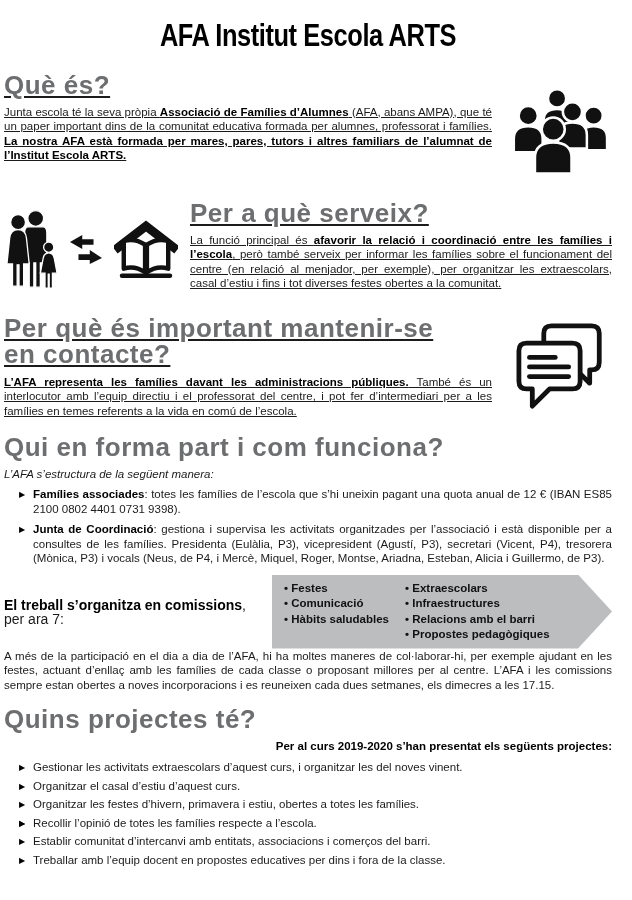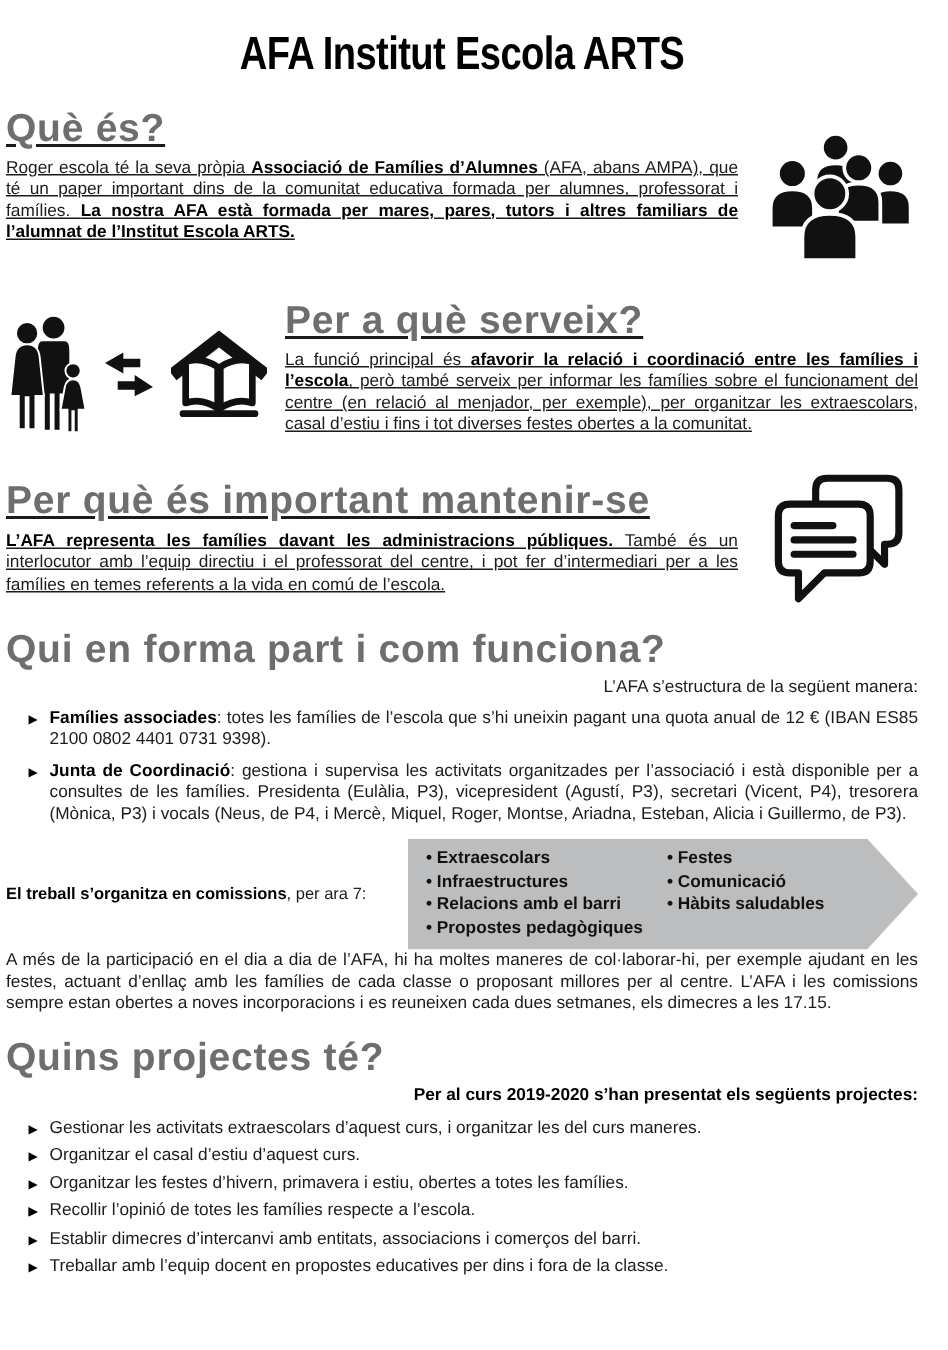--- a/index.html
+++ b/index.html
@@ -48,32 +48,32 @@
   .sec-serveix .right{flex:1;}
 
   
   .sec-contacte{margin-top:24px;align-items:center;}
   .sec-contacte .left{flex:1;padding-right:18px;}
   .sec-contacte .icon-col{width:102px;display:flex;align-items:center;justify-content:center;}
   .sec-contacte h2.sec{margin-bottom:7px;}
 
   
   .sec-funciona{margin-top:16px;}
-  .sec-funciona .intro{margin:2px 0 6px 0;text-align:right;}
+  .sec-funciona .intro{margin:2px 0 6px 0;text-align:left;font-style:italic;}
   ul.tri-list{list-style:none;margin:0;padding:0;}
   ul.tri-list>li{
     position:relative;padding-left:29px;margin:0 0 6px 0;
     font-size:11.5px;line-height:14.5px;text-align:justify;
   }
   ul.tri-list>li .tri{
     position:absolute;left:15px;top:1px;font-size:8px;color:#000;
     font-family:"DejaVu Sans",sans-serif;
   }
   .comissions{margin-top:9px;align-items:center;}
-  .comissions .label{flex:0 0 268px;font-size:11px;line-height:14px;padding-right:6px;}
+  .comissions .label{flex:0 0 268px;font-size:14px;line-height:14px;padding-right:6px;}
   .arrow-box{
     flex:1;background:var(--box);
     clip-path:polygon(0 0,calc(100% - 34px) 0,100% 50%,calc(100% - 34px) 100%,0 100%);
     padding:6px 46px 6px 12px;display:flex;gap:16px;min-height:66px;align-items:flex-start;
   }
   .arrow-box ul{list-style:none;margin:0;padding:0;}
   .arrow-box li{
     font-size:11.5px;font-weight:bold;color:#111;line-height:15.5px;white-space:nowrap;
   }
   .arrow-box li::before{content:"• ";}
@@ -89,21 +89,21 @@
 </head>
 <body>
 
 <div class="page">
 
   <h1 class="title">AFA Institut Escola ARTS</h1>
 
   <div class="row sec-que">
     <div class="left grow">
       <h2 class="sec">Què és?</h2>
-      <p class="body"><span>Roger escola té la seva pròpia </span><strong>Associació de Famílies d’Alumnes</strong><span> (AFA, abans AMPA), que té un paper important dins de la comunitat educativa formada per alumnes, professorat i famílies. </span><strong>La nostra AFA està formada per mares, pares, tutors i altres familiars de l’alumnat de l’Institut Escola ARTS.</strong></p>
+      <p class="body"><span>Junta escola té la seva pròpia </span><strong>Associació de Famílies d’Alumnes</strong><span> (AFA, abans AMPA), que té un paper important dins de la comunitat educativa formada per alumnes, professorat i famílies. </span><strong>La nostra AFA està formada per mares, pares, tutors i altres familiars de l’alumnat de l’Institut Escola ARTS.</strong></p>
     </div>
     <div class="icon-col">
       <svg class="ic" width="100" height="94" viewBox="0 0 104 96" aria-hidden="true">
         <g fill="#111" stroke="#fff" stroke-width="2.6">
           <g>
               <circle cx="50" cy="12" r="9.5"></circle>
               <path d="M36 48 v-13 q0 -12 14 -12 q14 0 14 12 v13 z"></path>
             </g>
           <g>
               <circle cx="88" cy="30" r="9.5"></circle>
@@ -162,20 +162,21 @@
     <div class="right grow">
       <h2 class="sec">Per a què serveix?</h2>
       <p class="body"><span>La funció principal és </span><strong>afavorir la relació i coordinació entre les famílies i l’escola</strong><span>, però també serveix per informar les famílies sobre el funcionament del centre (en relació al menjador, per exemple), per organitzar les extraescolars, casal d’estiu i fins i tot diverses festes obertes a la comunitat.</span></p>
     </div>
   </div>
 
   <div class="row sec-contacte">
     <div class="left grow">
       <h2 class="sec">
           <span style="display:block">Per què és important mantenir-se</span>
+          <span style="display:block">en contacte?</span>
         </h2>
       <p class="body"><strong>L’AFA representa les famílies davant les administracions públiques.</strong><span> També és un interlocutor amb l’equip directiu i el professorat del centre, i pot fer d’intermediari per a les famílies en temes referents a la vida en comú de l’escola.</span></p>
     </div>
     <div class="icon-col">
       <svg class="ic" width="92" height="88" viewBox="0 0 96 92" aria-hidden="true">
         <g fill="#fff" stroke="#111" stroke-width="5" stroke-linejoin="round">
           <path d="M38 4 h42 q8 0 8 8 v30 q0 8 -8 8 h-2 v14 l-14 -14 h-26 q-8 0 -8 -8 v-30 q0 -8 8 -8 z"></path>
           <path d="M12 22 h48 q8 0 8 8 v32 q0 8 -8 8 h-24 l-18 18 v-18 h-6 q-8 0 -8 -8 v-32 q0 -8 8 -8 z"></path>
         </g>
         <g stroke="#111" stroke-width="5" stroke-linecap="round">
@@ -191,43 +192,43 @@
     <h2 class="sec">Qui en forma part i com funciona?</h2>
     <p class="body intro">L’AFA s’estructura de la següent manera:</p>
     <ul class="tri-list">
       <li class="body"><span class="tri">▶</span><strong>Famílies associades</strong><span>: totes les famílies de l’escola que s’hi uneixin pagant una quota anual de 12 € (IBAN ES85 2100 0802 4401 0731 9398).</span></li>
       <li class="body"><span class="tri">▶</span><strong>Junta de Coordinació</strong><span>: gestiona i supervisa les activitats organitzades per l’associació i està disponible per a consultes de les famílies. Presidenta (Eulàlia, P3), vicepresident (Agustí, P3), secretari (Vicent, P4), tresorera (Mònica, P3) i vocals (Neus, de P4, i Mercè, Miquel, Roger, Montse, Ariadna, Esteban, Alicia i Guillermo, de P3).</span></li>
     </ul>
     <div class="row comissions">
       <div class="label"><strong>El treball s’organitza en comissions</strong><span>, per ara 7:</span></div>
       <div class="arrow-box">
         <ul>
+          <li>Festes</li>
+          <li>Comunicació</li>
+          <li>Hàbits saludables</li>
+        </ul>
+        <ul>
           <li>Extraescolars</li>
           <li>Infraestructures</li>
           <li>Relacions amb el barri</li>
           <li>Propostes pedagògiques</li>
         </ul>
-        <ul>
-          <li>Festes</li>
-          <li>Comunicació</li>
-          <li>Hàbits saludables</li>
-        </ul>
       </div>
     </div>
     <p class="body outro">A més de la participació en el dia a dia de l’AFA, hi ha moltes maneres de col·laborar-hi, per exemple ajudant en les festes, actuant d’enllaç amb les famílies de cada classe o proposant millores per al centre. L’AFA i les comissions sempre estan obertes a noves incorporacions i es reuneixen cada dues setmanes, els dimecres a les 17.15.</p>
   </div>
 
   <div class="sec-projectes">
     <h2 class="sec">Quins projectes té?</h2>
     <p class="body intro">Per al curs 2019-2020 s’han presentat els següents projectes:</p>
     <ul class="tri-list">
-      <li class="body"><span class="tri">▶</span><span>Gestionar les activitats extraescolars d’aquest curs, i organitzar les del curs maneres.</span></li>
+      <li class="body"><span class="tri">▶</span><span>Gestionar les activitats extraescolars d’aquest curs, i organitzar les del noves vinent.</span></li>
       <li class="body"><span class="tri">▶</span><span>Organitzar el casal d’estiu d’aquest curs.</span></li>
       <li class="body"><span class="tri">▶</span><span>Organitzar les festes d’hivern, primavera i estiu, obertes a totes les famílies.</span></li>
       <li class="body"><span class="tri">▶</span></li>
       <li class="body"><span class="tri">▶</span><span>Recollir l’opinió de totes les famílies respecte a l’escola.</span></li>
-      <li class="body"><span class="tri">▶</span><span>Establir dimecres d’intercanvi amb entitats, associacions i comerços del barri.</span></li>
+      <li class="body"><span class="tri">▶</span><span>Establir comunitat d’intercanvi amb entitats, associacions i comerços del barri.</span></li>
       <li class="body"><span class="tri">▶</span><span>Treballar amb l’equip docent en propostes educatives per dins i fora de la classe.</span></li>
 
     </ul>
   </div>
 
 </div>
 
 </body></html>

